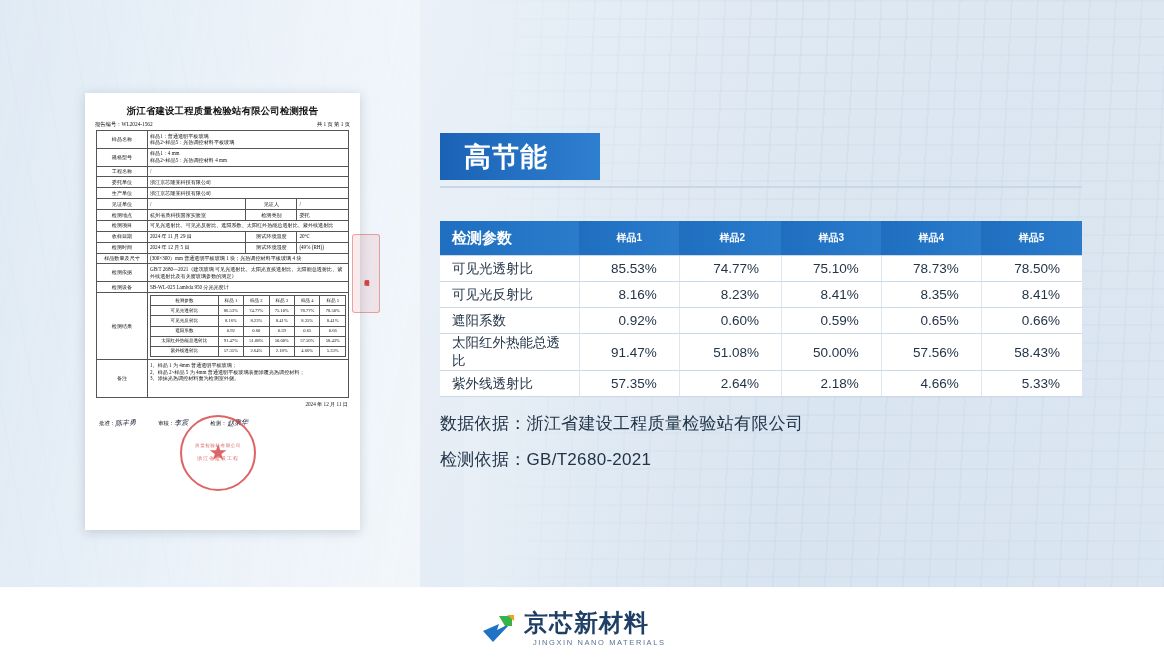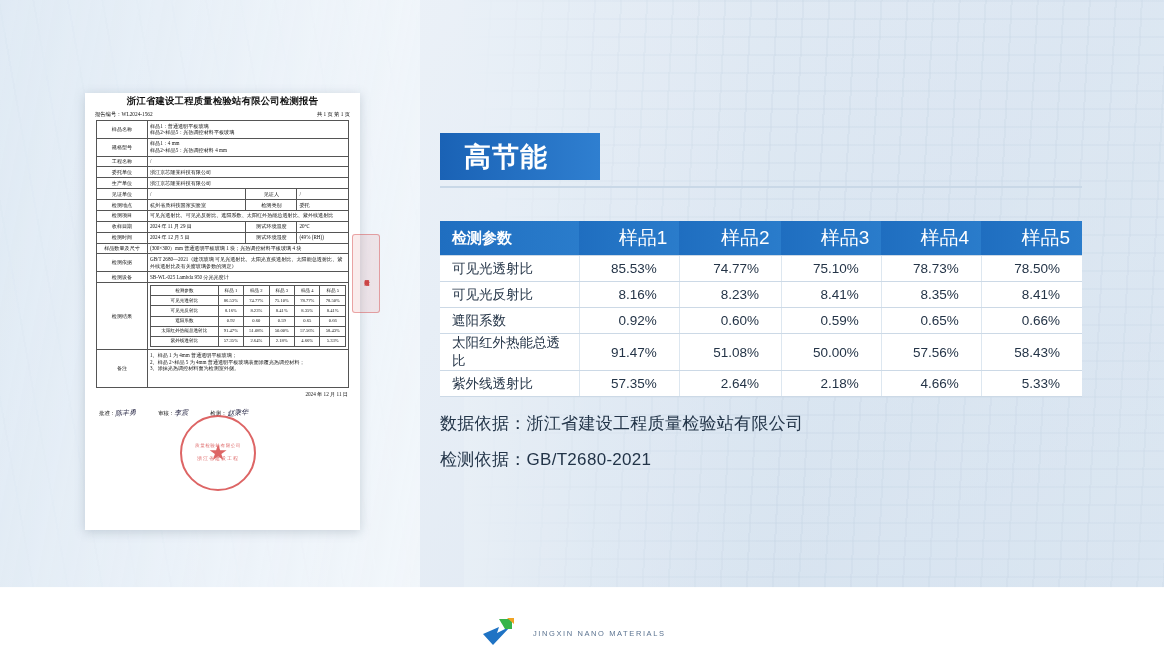--- a/index.html
+++ b/index.html
@@ -72,21 +72,21 @@
     background: #ffffff;
     box-shadow: 0 2px 10px rgba(80,100,120,0.25);
     font-family: "Liberation Serif", serif;
     color: #111;
     overflow: hidden;
   }
   .rep-title {
     text-align: center;
     font-size: 9.4px;
     font-weight: bold;
-    margin-top: 2px;
+    margin-top: 12px;
     letter-spacing: 0.2px;
   }
   .rep-subline {
     display: flex;
     justify-content: space-between;
     font-size: 5.3px;
     padding: 3px 10px 2px 10px;
   }
   table.rep-tbl {
     border-collapse: collapse;
@@ -229,23 +229,23 @@
     background: linear-gradient(90deg, #1f6ec0 0%, #2a7ccb 100%);
     color: #ffffff;
     font-size: 15px;
     font-weight: bold;
     height: 34px;
     padding: 0 12px;
     text-align: left;
     border: none;
   }
   table.data-tbl thead th.num {
-    text-align: right;
-    font-weight: normal;
-    font-size: 19px;
+    text-align: center;
+    font-weight: bold;
+    font-size: 10px;
   }
   table.data-tbl tbody td {
     height: 25px;
     padding: 0 12px;
     border-bottom: 1px solid #ccd9e6;
     background: #ffffff;
     font-size: 13.5px;
   }
   table.data-tbl tbody td.num {
     text-align: right;
@@ -546,16 +546,17 @@
 
   <div class="footer-logo">
     <div class="logo-mark">
       <svg width="34" height="30" viewBox="0 0 34 30" xmlns="http://www.w3.org/2000/svg">
         <polygon points="2,17 18,10 16,16 30,9 12,28" fill="#1f73c4"></polygon>
         <polygon points="18,2 31,2 31,12 24,12" fill="#36b44a"></polygon>
         <polygon points="26,1 33,1 33,7" fill="#f0a323"></polygon>
       </svg>
     </div>
     <div>
+      <div class="logo-text-cn">京芯新材料</div>
       <div class="logo-text-en">JINGXIN NANO MATERIALS</div>
     </div>
   </div>
 </div>
 
 </body></html>

